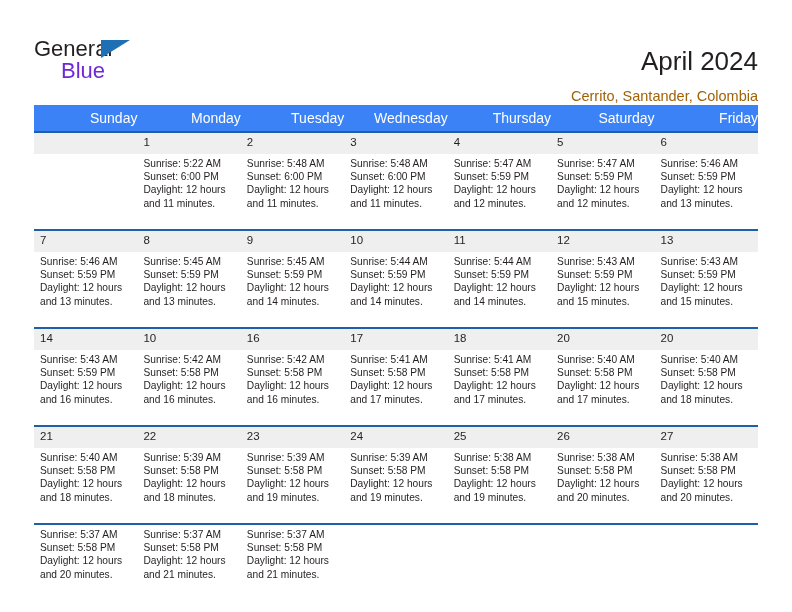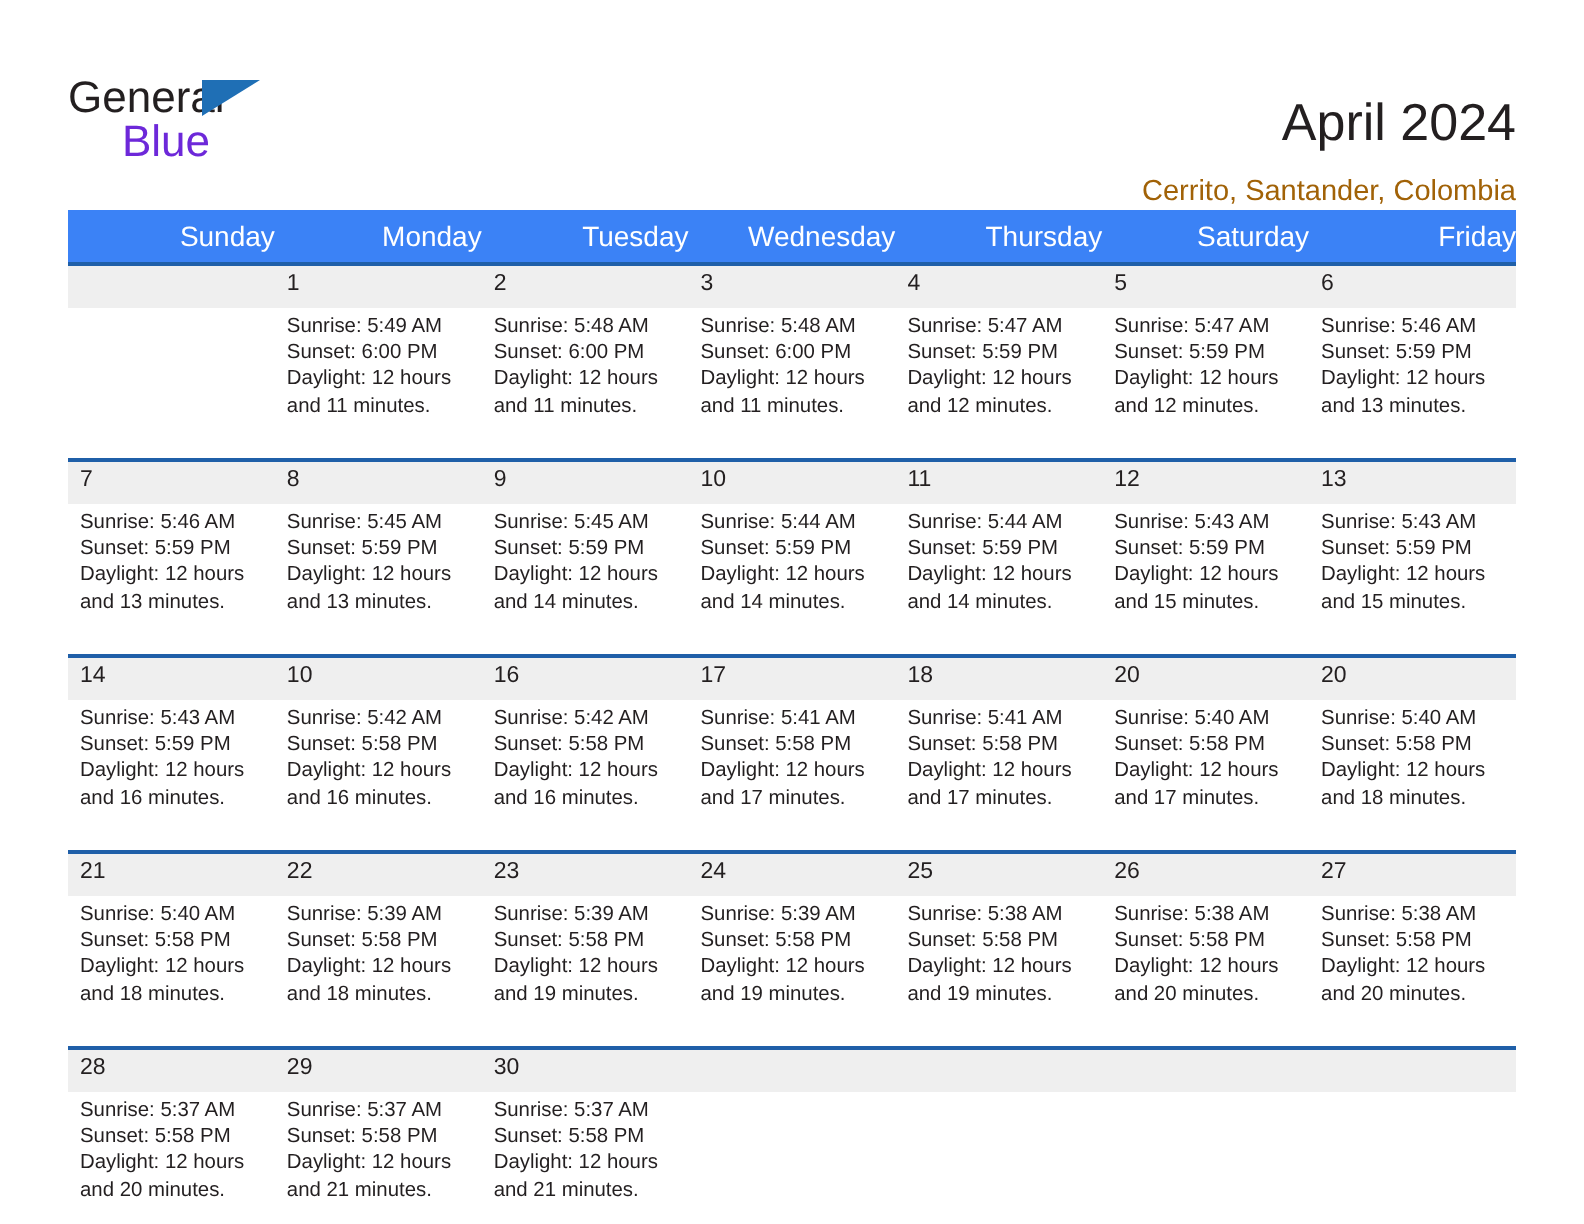--- a/index.html
+++ b/index.html
@@ -194,21 +194,21 @@
           <td>1</td>
           <td>2</td>
           <td>3</td>
           <td>4</td>
           <td>5</td>
           <td>6</td>
         </tr>
         <tr class="info-row">
           <td class="empty"></td>
           <td>
-            <span class="info-line">Sunrise: 5:49 AM</span>
+            <span class="info-line">Sunrise: 5:22 AM</span>
             <span class="info-line">Sunset: 6:00 PM</span>
             <span class="info-line">Daylight: 12 hours</span>
             <span class="info-line">and 11 minutes.</span>
           </td>
           <td>
             <span class="info-line">Sunrise: 5:48 AM</span>
             <span class="info-line">Sunset: 6:00 PM</span>
             <span class="info-line">Daylight: 12 hours</span>
             <span class="info-line">and 11 minutes.</span>
           </td>
@@ -401,29 +401,20 @@
           <td>
             <span class="info-line">Sunrise: 5:38 AM</span>
             <span class="info-line">Sunset: 5:58 PM</span>
             <span class="info-line">Daylight: 12 hours</span>
             <span class="info-line">and 20 minutes.</span>
           </td>
         </tr>
         <tr class="week-sep">
           <td colspan="7"></td>
         </tr>
-        <tr class="daynum-row">
-          <td>28</td>
-          <td>29</td>
-          <td>30</td>
-          <td class="empty"></td>
-          <td class="empty"></td>
-          <td class="empty"></td>
-          <td class="empty"></td>
-        </tr>
         <tr class="info-row">
           <td>
             <span class="info-line">Sunrise: 5:37 AM</span>
             <span class="info-line">Sunset: 5:58 PM</span>
             <span class="info-line">Daylight: 12 hours</span>
             <span class="info-line">and 20 minutes.</span>
           </td>
           <td>
             <span class="info-line">Sunrise: 5:37 AM</span>
             <span class="info-line">Sunset: 5:58 PM</span>

